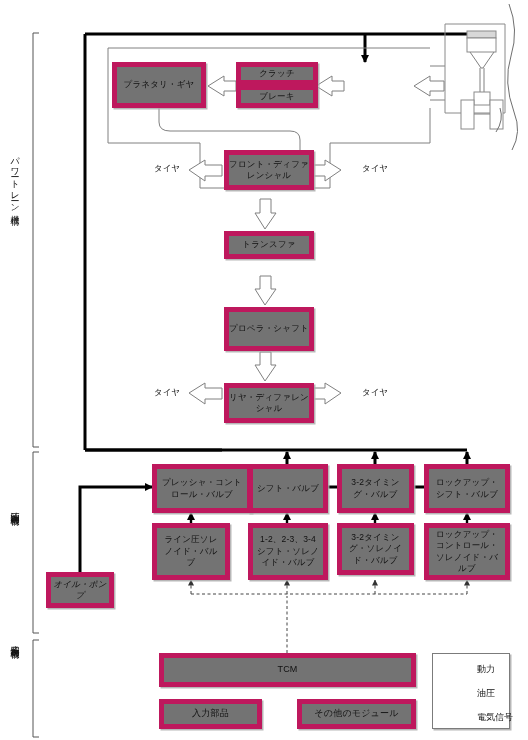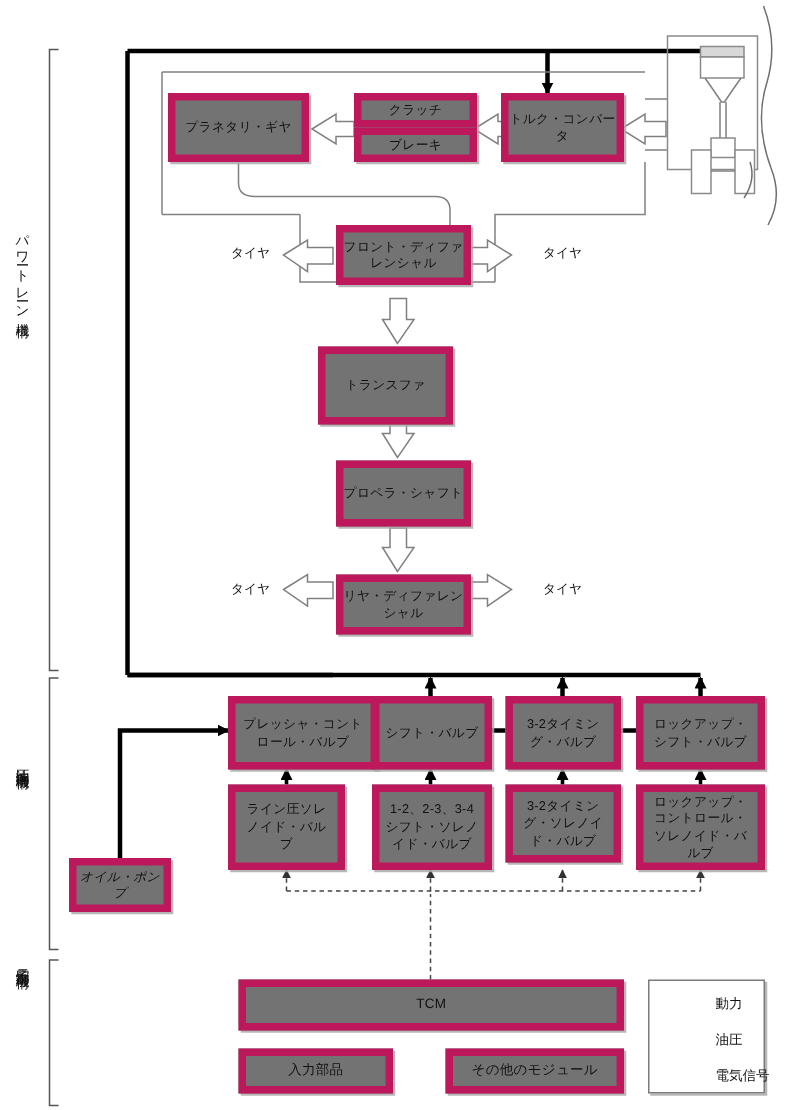--- a/index.html
+++ b/index.html
@@ -212,25 +212,24 @@
 
   <div class="vlabel" style="left:8px; top:150px; height:190px;">パワートレーン機構</div>
   <div class="vlabel" style="left:8px; top:505px; height:120px;">油圧制御機構</div>
   <div class="vlabel" style="left:8px; top:638px; height:120px;">電子制御機構</div>
 
   <div class="box" style="left:112px; top:62px; width:94px; height:46px;">プラネタリ・ギヤ</div>
 
   <div class="box" style="left:236px; top:62px; width:82px; height:23px;">クラッチ</div>
   <div class="box" style="left:236px; top:85px; width:82px; height:23px;">ブレーキ</div>
 
-  <div class="box" style="left:334px; top:62px; width:82px; height:46px;">トルク・コンバータ</div>
 
   <div class="box" style="left:224px; top:150px; width:90px; height:40px;">フロント・ディファレンシャル</div>
 
-  <div class="box" style="left:212px; top:231px; width:90px; height:52px;">トランスファ</div>
+  <div class="box" style="left:224px; top:231px; width:90px; height:28px;">トランスファ</div>
 
   <div class="box" style="left:224px; top:307px; width:90px; height:44px;">プロペラ・シャフト</div>
 
   <div class="box" style="left:224px; top:383px; width:90px; height:40px;">リヤ・ディファレンシャル</div>
 
   <div class="plain-label" style="left:144px; top:163px; width:46px;">タイヤ</div>
   <div class="plain-label" style="left:352px; top:163px; width:46px;">タイヤ</div>
   <div class="plain-label" style="left:144px; top:387px; width:46px;">タイヤ</div>
   <div class="plain-label" style="left:352px; top:387px; width:46px;">タイヤ</div>
 

